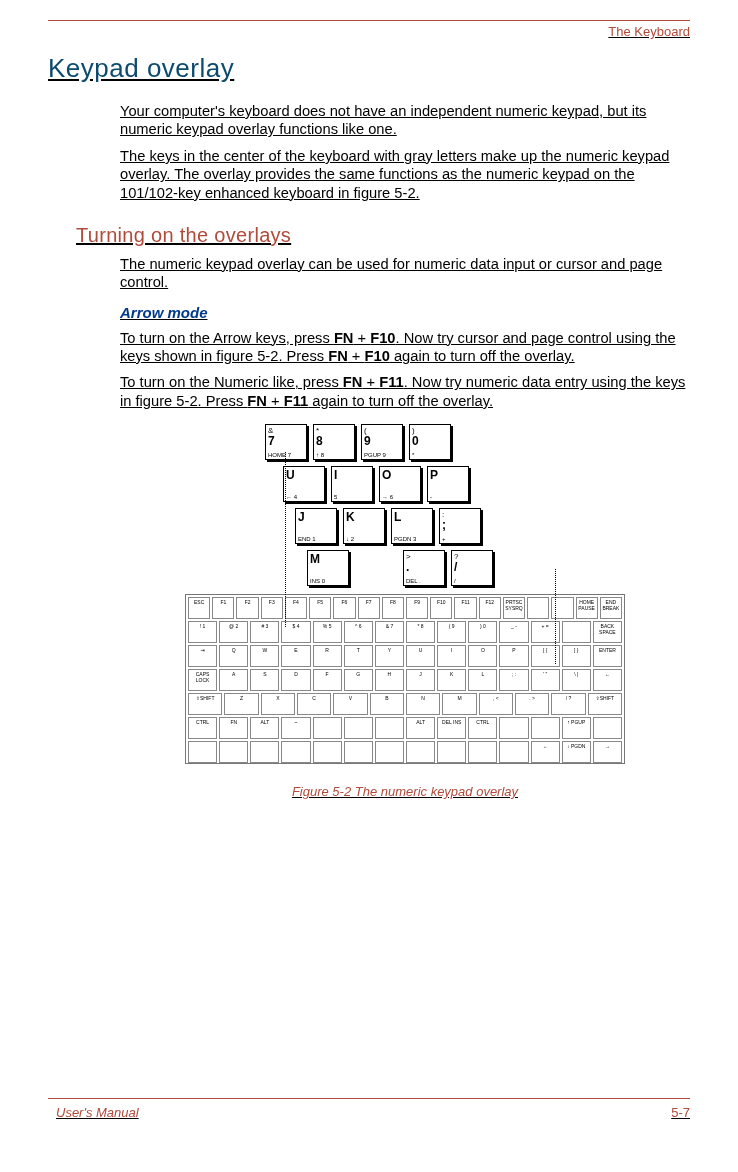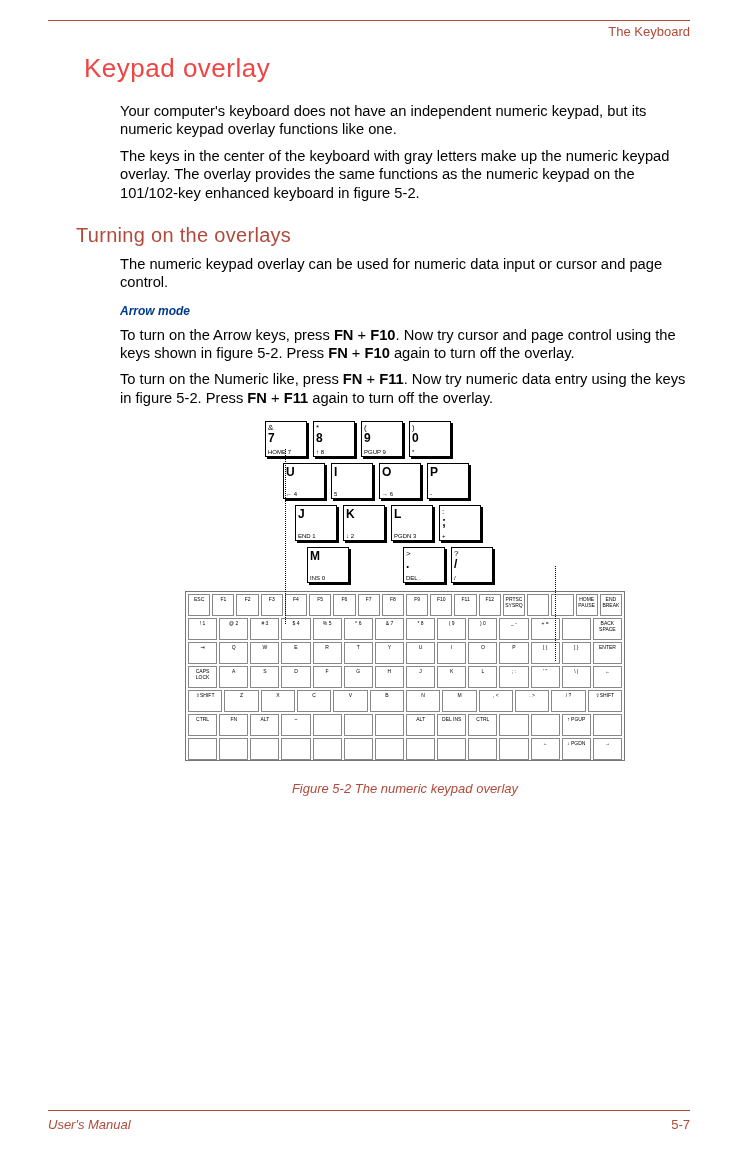--- a/index.html
+++ b/index.html
@@ -5,55 +5,55 @@
   * { box-sizing: border-box; margin: 0; padding: 0; }
   body {
     width: 738px;
     height: 1172px;
     font-family: Arial, Helvetica, sans-serif;
     color: #000;
     position: relative;
     background: #fff;
   }
   .page {
-    padding: 20px 48px 40px 48px;
+    padding: 20px 48px 52px 48px;
     height: 100%;
     display: flex;
     flex-direction: column;
+    text-decoration: underline;
   }
   .header-line {
     border-top: 1px solid #b04a3a;
     margin-bottom: 3px;
   }
   .header-row {
     text-align: right;
     color: #b04a3a;
     font-size: 13px;
     margin-bottom: 14px;
   }
   .h1 {
-    color: #ef4444;
+    color: #0c4a6e;
     font-size: 26px;
     font-family: Verdana, Arial, sans-serif;
     font-weight: 400;
     margin-bottom: 18px;
     letter-spacing: 0.5px;
-    margin-left: 36px;
   }
   .h2 {
     color: #b04a3a;
     font-size: 20px;
     font-family: Verdana, Arial, sans-serif;
     font-weight: 400;
     margin: 14px 0 8px 28px;
     letter-spacing: 0.3px;
   }
   .h3 {
     color: #003a8c;
-    font-size: 12px;
+    font-size: 15px;
     font-weight: bold;
     font-style: italic;
     margin: 12px 0 8px 0;
   }
   .body-block {
     margin-left: 72px;
   }
   p {
     font-size: 14.7px;
     line-height: 1.25;
@@ -78,21 +78,21 @@
   }
   .footer {
     margin-top: auto;
     border-top: 1px solid #b04a3a;
     padding-top: 6px;
     display: flex;
     justify-content: space-between;
     color: #b04a3a;
     font-size: 13px;
   }
-  .footer-left { font-style: italic; }
+  .footer-left { font-style: italic; margin-left: 8px; }
 
   
   .kbd-overlay {
     position: absolute;
     left: 80px; top: 0;
     width: 300px; height: 160px;
   }
   .kbd-full {
     position: absolute;
     left: 0; top: 170px;

